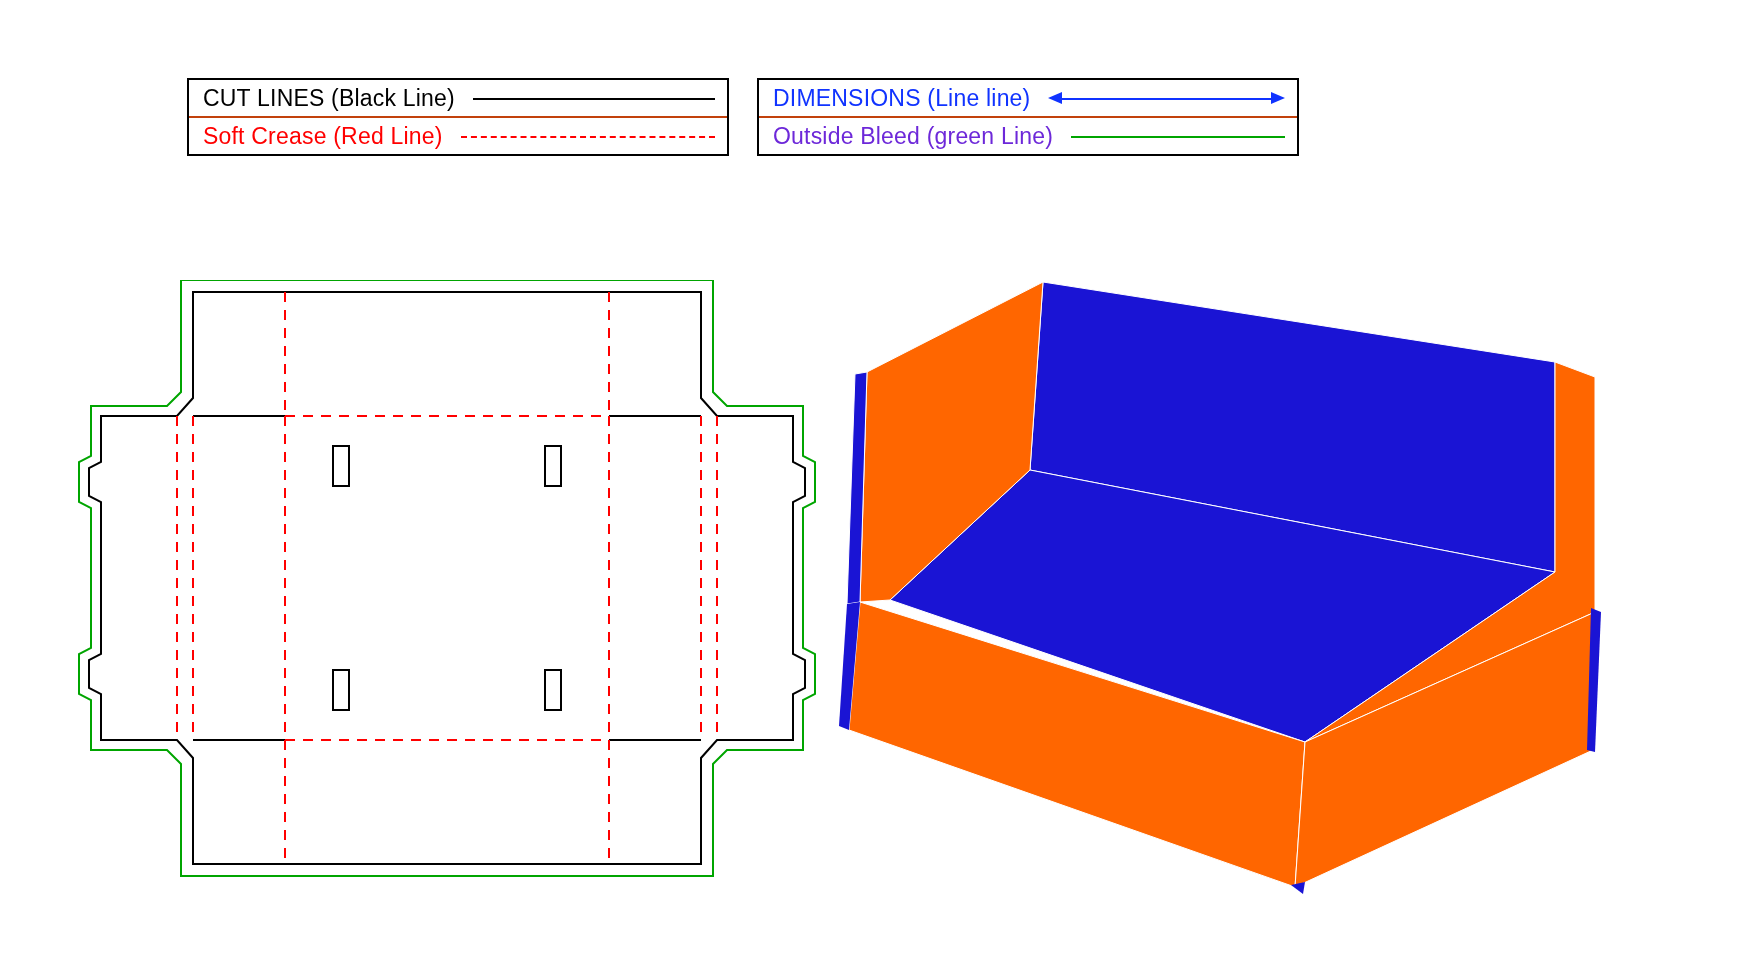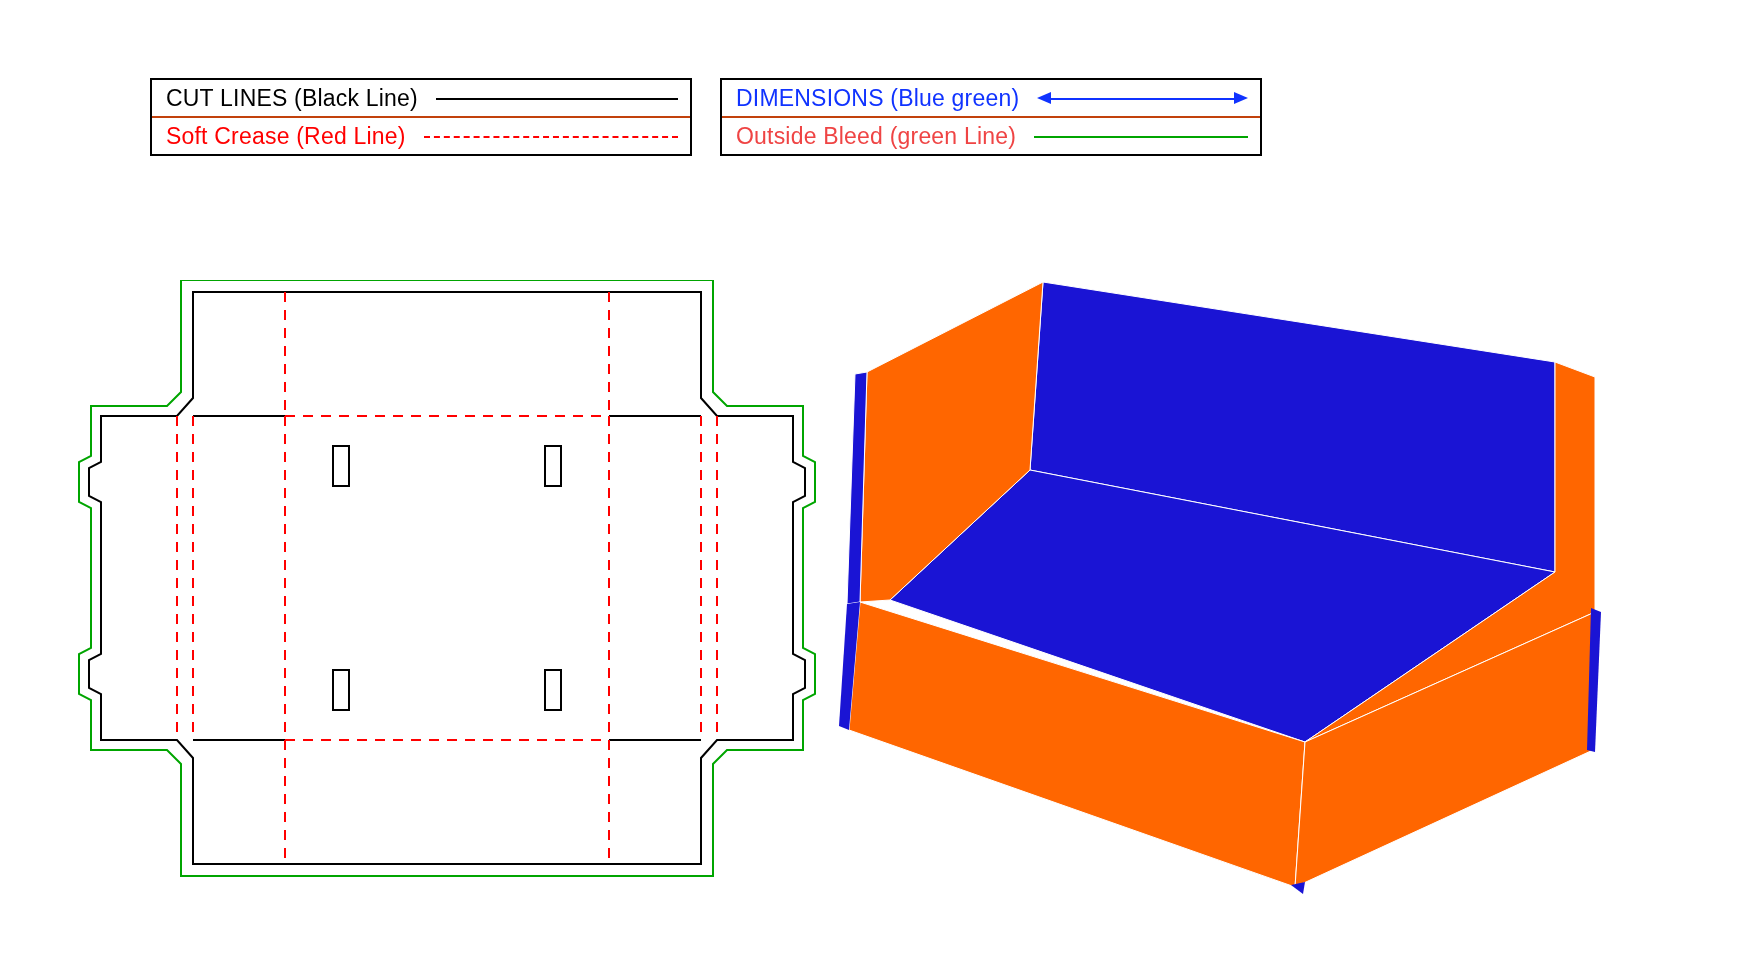--- a/index.html
+++ b/index.html
@@ -17,20 +17,21 @@
     height: 980px;
   }
 
   
   .legend {
     position: absolute;
     top: 78px;
     display: flex;
     flex-direction: column;
     border: 2px solid #000;
+    margin-left: 37px;
   }
   .legend.left  { left: 150px;  width: 538px; }
   .legend.right { left: 720px; width: 538px; }
   .legend-row {
     display: flex;
     align-items: center;
     height: 36px;
     padding: 0 12px 0 14px;
     font-size: 23px;
     letter-spacing: 0.2px;
@@ -41,21 +42,21 @@
     flex: 1 1 auto;
     height: 20px;
     margin-left: 18px;
     position: relative;
   }
 
   
   .txt-black { color: #000; }
   .txt-red   { color: #ff0000; }
   .txt-blue  { color: #1033ff; }
-  .txt-green { color: #ef4444; }
+  .txt-green { color: #6d28d9; }
 
   
   .line {
     position: absolute;
     left: 0; right: 0; top: 50%;
     border-top-width: 2px;
     border-top-style: solid;
   }
   .line.black  { border-top-color: #000; }
   .line.red    { border-top-color: #ff0000; border-top-style: dashed; }
@@ -107,21 +108,21 @@
     <div class="legend-row">
       <span class="legend-label txt-red">Soft Crease (Red Line)</span>
       <span class="legend-sample">
         <span class="line red"></span>
       </span>
     </div>
   </div>
 
   <div class="legend right">
     <div class="legend-row">
-      <span class="legend-label txt-blue">DIMENSIONS (Blue green)</span>
+      <span class="legend-label txt-blue">DIMENSIONS (Line line)</span>
       <span class="legend-sample">
         <span class="arrow-head left"></span>
         <span class="line blue"></span>
         <span class="arrow-head right"></span>
       </span>
     </div>
     <div class="legend-row">
       <span class="legend-label txt-green">Outside Bleed (green Line)</span>
       <span class="legend-sample">
         <span class="line green"></span>

